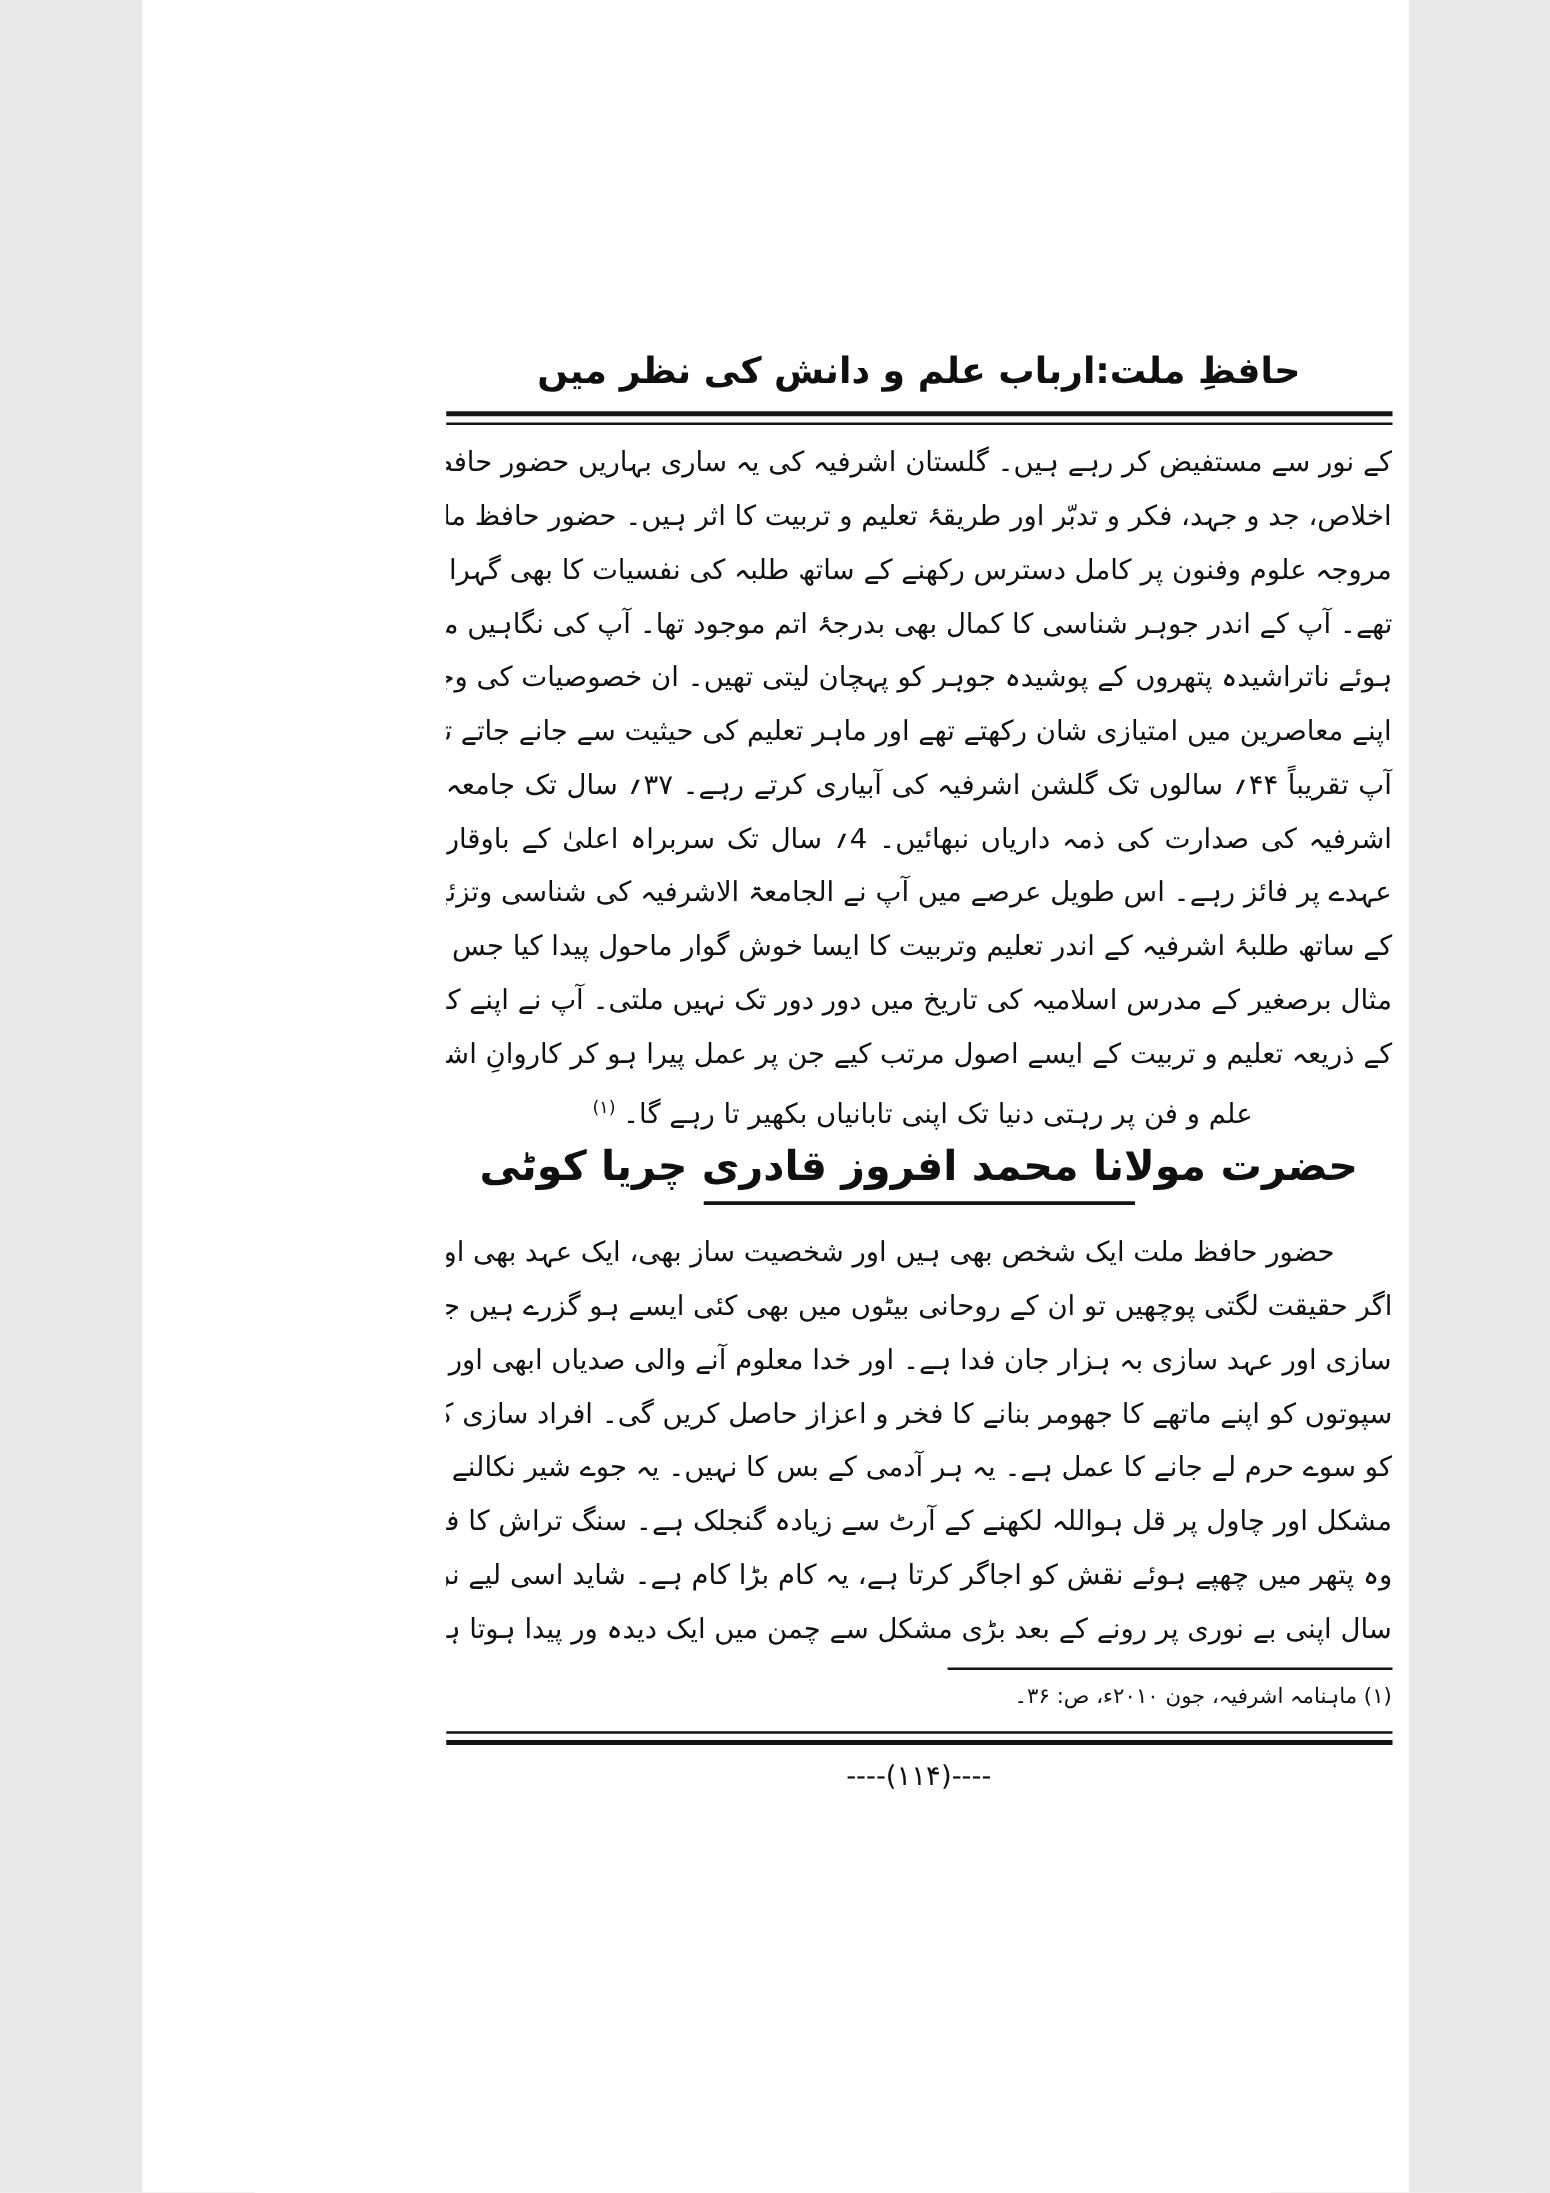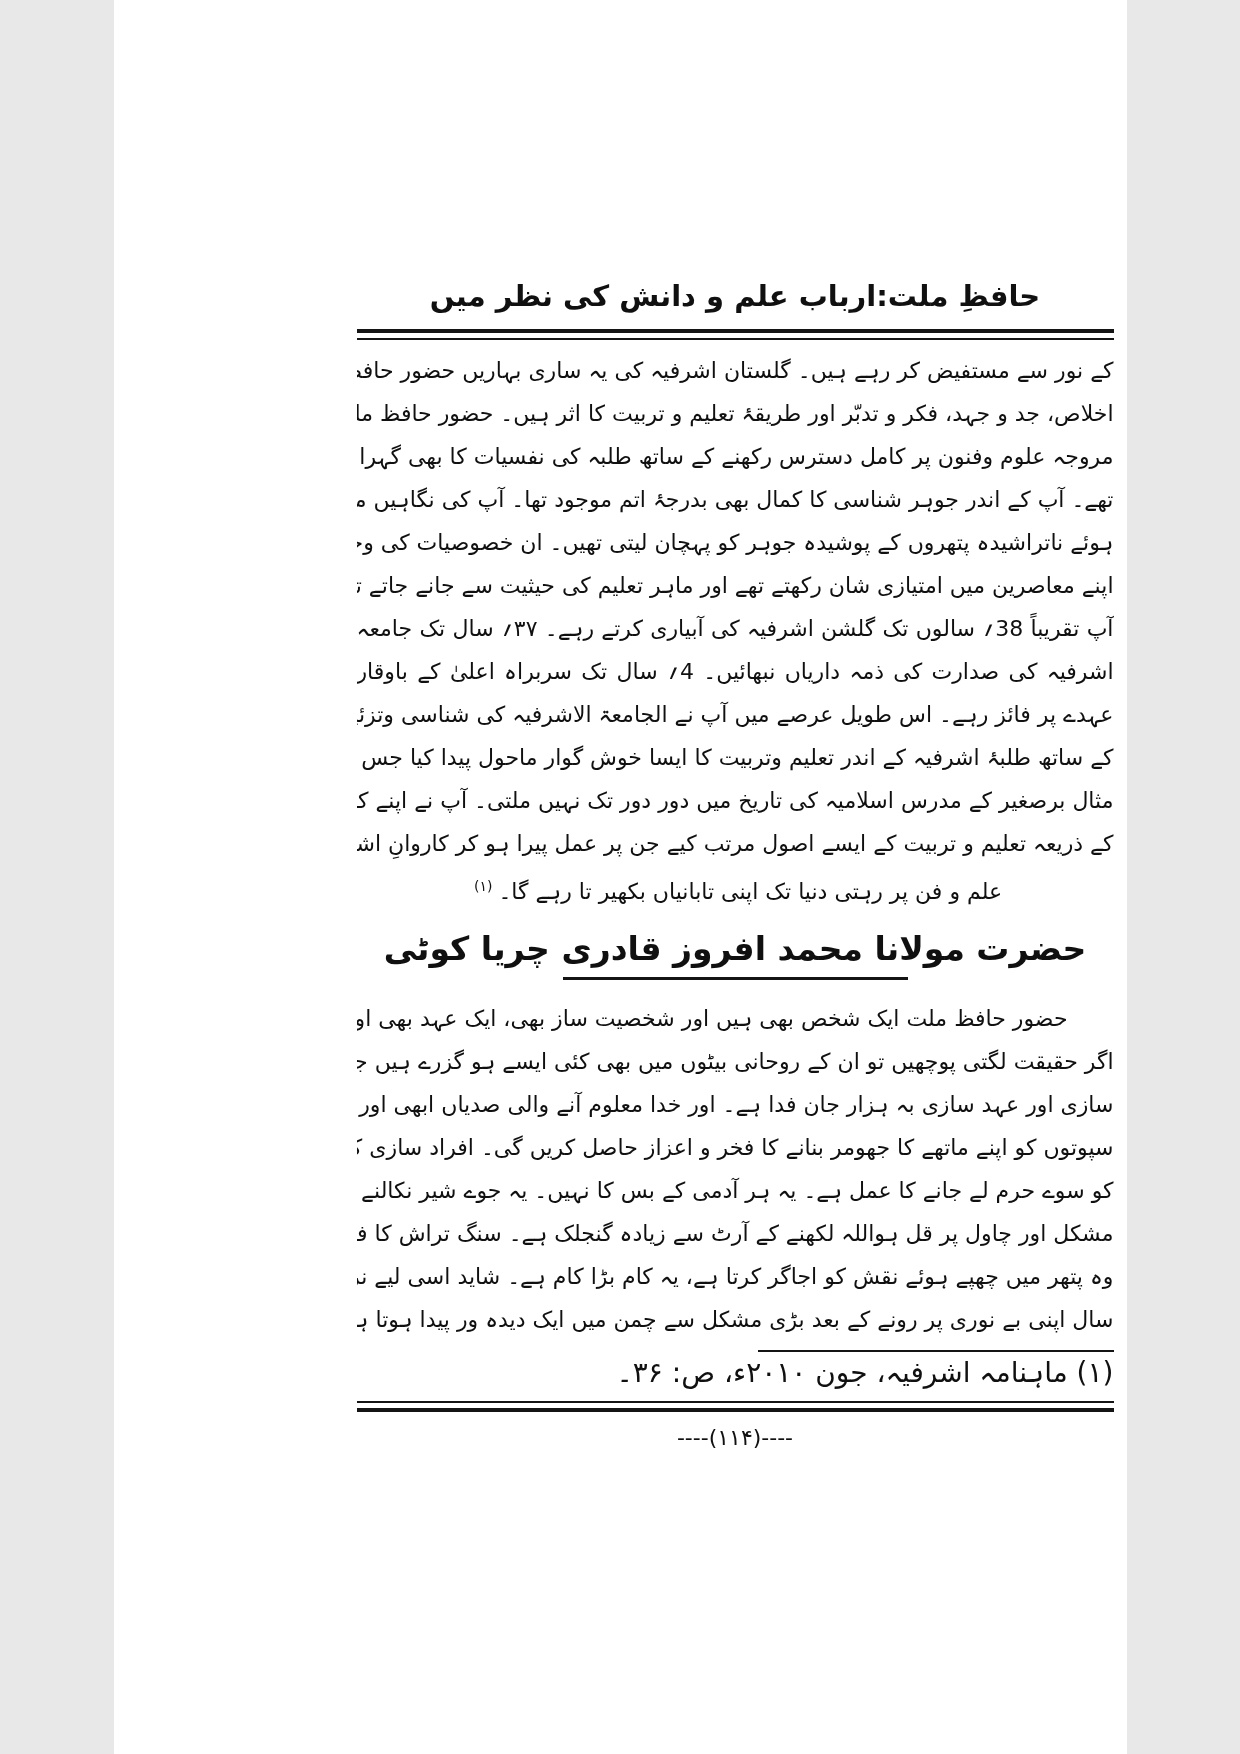--- a/index.html
+++ b/index.html
@@ -46,41 +46,40 @@
     text-align-last:center;
     white-space:nowrap;
   }
   .body-line.indent-first{padding-right:46px;}
   .fn-sup{
     font-size:14px;
     vertical-align:super;
     padding:0 6px;
   }
   .section-heading{
-    margin-top:16px;
     text-align:center;
     font-size:33px;
     font-weight:bold;
     line-height:50px;
     white-space:nowrap;
   }
   .heading-underline{
     width:345px;
     margin:3px auto 0 auto;
     border-top:3px solid #141414;
   }
   .para2{margin-top:17px;}
   .footnote-sep{
     width:356px;
     border-top:2px solid #141414;
     margin-top:9px;
   }
   .footnote{
     margin-top:4px;
-    font-size:28px;
+    font-size:17px;
     line-height:34px;
     text-align:right;
     white-space:nowrap;
   }
   .double-rule-bottom{
     height:5px;
     border-top:2px solid #141414;
     border-bottom:4px solid #141414;
     margin-top:11px;
   }
@@ -102,21 +101,21 @@
     <div class="page-header">حافظِ ملت:ارباب علم و دانش کی نظر میں</div>
     <div class="double-rule-top"></div>
 
     <div class="para">
       <div class="body-line">کے نور سے مستفیض کر رہے ہیں۔ گلستان اشرفیہ کی یہ ساری بہاریں حضور حافظ ملت عَلَیْہِ الرَّحْمَہ کے</div>
       <div class="body-line">اخلاص، جد و جہد، فکر و تدبّر اور طریقۂ تعلیم و تربیت کا اثر ہیں۔ حضور حافظ ملت عَلَیْہِ الرَّحْمَہ تمام</div>
       <div class="body-line">مروجہ علوم وفنون پر کامل دسترس رکھنے کے ساتھ طلبہ کی نفسیات کا بھی گہرا مطالعہ رکھتے</div>
       <div class="body-line">تھے۔ آپ کے اندر جوہر شناسی کا کمال بھی بدرجۂ اتم موجود تھا۔ آپ کی نگاہیں مٹی میں ملے</div>
       <div class="body-line">ہوئے ناتراشیدہ پتھروں کے پوشیدہ جوہر کو پہچان لیتی تھیں۔ ان خصوصیات کی وجہ سے آپ</div>
       <div class="body-line">اپنے معاصرین میں امتیازی شان رکھتے تھے اور ماہر تعلیم کی حیثیت سے جانے جاتے تھے۔</div>
-      <div class="body-line">آپ تقریباً 38؍ سالوں تک گلشن اشرفیہ کی آبیاری کرتے رہے۔ ۳۷؍ سال تک جامعہ</div>
+      <div class="body-line">آپ تقریباً ۴۴؍ سالوں تک گلشن اشرفیہ کی آبیاری کرتے رہے۔ ۳۷؍ سال تک جامعہ</div>
       <div class="body-line">اشرفیہ کی صدارت کی ذمہ داریاں نبھائیں۔ 4؍ سال تک سربراہ اعلیٰ کے باوقار</div>
       <div class="body-line">عہدے پر فائز رہے۔ اس طویل عرصے میں آپ نے الجامعۃ الاشرفیہ کی شناسی وتزئین</div>
       <div class="body-line">کے ساتھ طلبۂ اشرفیہ کے اندر تعلیم وتربیت کا ایسا خوش گوار ماحول پیدا کیا جس کی</div>
       <div class="body-line">مثال برصغیر کے مدرس اسلامیہ کی تاریخ میں دور دور تک نہیں ملتی۔ آپ نے اپنے کردار وعمل</div>
       <div class="body-line">کے ذریعہ تعلیم و تربیت کے ایسے اصول مرتب کیے جن پر عمل پیرا ہو کر کاروانِ اشرفیہ شاہ راہِ</div>
       <div class="body-line center-last">
         <span>علم و فن پر رہتی دنیا تک اپنی تابانیاں بکھیر تا رہے گا۔</span><span class="fn-sup">(۱)</span>
       </div>
     </div>
 

